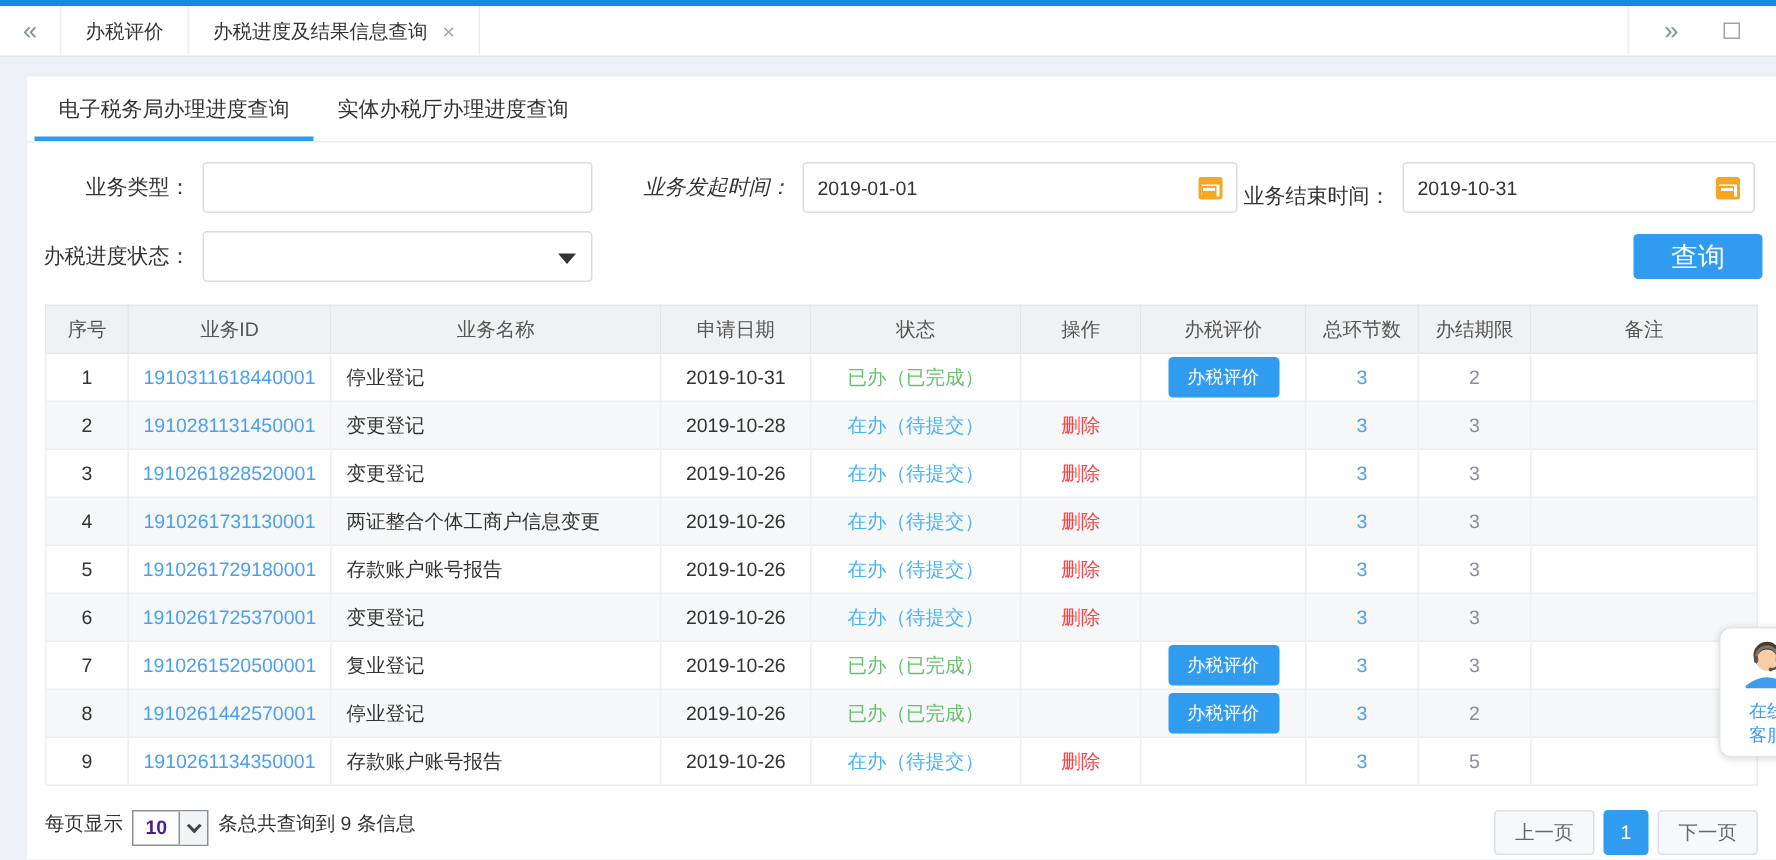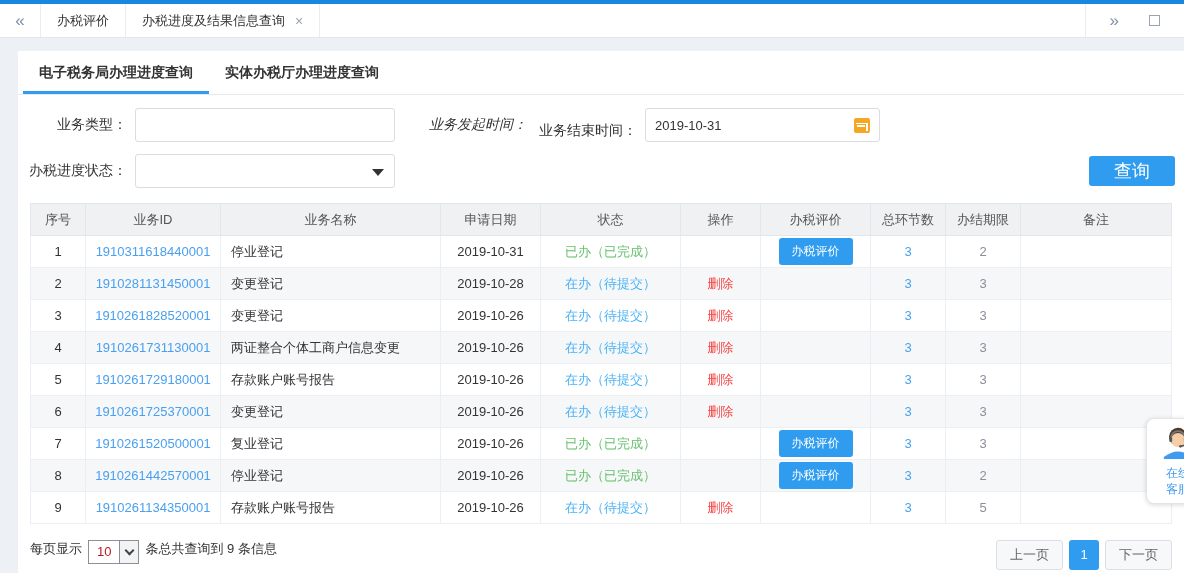--- a/index.html
+++ b/index.html
@@ -19,21 +19,21 @@
   .tabbar-right { margin-left:auto; display:flex; align-items:center; gap:30px;
     padding:0 24px; border-left:1px solid #ebedf1; color:#7f8fa4; }
   .maxbox { width:11px; height:11px; border:1px solid #9aa5b1; display:inline-block; }
 
   
   .workspace { height:535px; background:#edf0f4; padding:13px 0 0 18px; }
   .panel { background:#fff; height:522px; overflow:hidden; }
 
   .subtabs { display:flex; border-bottom:1px solid #e6e9ed; padding:0 5px; height:44px; }
   .subtab { padding:0 16px; line-height:42px; font-size:14px; color:#333; cursor:pointer;
-    border-bottom:3px solid transparent;font-weight:bold; }
+    border-bottom:3px solid transparent; }
   .subtab.active { border-bottom-color:#2f9cf0; }
 
   
   .frow { display:flex; align-items:center; height:36px; margin-top:12px; }
   .flabel { text-align:right; font-size:14px; color:#333; padding-right:8px; white-space:nowrap; }
   .w117 { width:117px; } .w140 { width:140px;font-style:italic; } .w110 { width:110px;margin-top:12px; }
   .finput { height:34px; border:1px solid #d9dce1; border-radius:3px; background:#fff;
     display:flex; align-items:center; padding:0 9px; font-size:13px; color:#333; }
   .f1 { width:260px; } .f2 { width:290px; } .f3 { width:235px; }
   .dateval { flex:1; }
@@ -64,21 +64,21 @@
   .dellink { color:#f64545; cursor:pointer; }
   .steps { color:#4aa0f0; cursor:pointer; }
   .deadline { color:#8a8f99; }
   .evalbtn { background:#2f9cf0; color:#fff; border:none; border-radius:3px;
     padding:5px 13px; font-size:12px; cursor:pointer; font-family:inherit; }
 
   
   .tfooter { display:flex; align-items:flex-start; margin:16px 12px 0 12px; font-size:13px; color:#333; }
   .pagesel { display:inline-flex; align-items:stretch; border:1px solid #8b9097; margin:0 6px;
     height:24px; background:#fff; cursor:pointer; }
-  .pagesel .val { padding:0 8px; line-height:22px; font-size:13px; color:#b91c1c; }
+  .pagesel .val { padding:0 8px; line-height:22px; font-size:13px; color:#4c1d95;font-weight:bold; }
   .pagesel .arrow { width:19px; border-left:1px solid #8b9097; background:#f2f3f4;
     display:flex; align-items:center; justify-content:center; }
   .chev { width:7px; height:7px; border-right:2px solid #444; border-bottom:2px solid #444;
     transform:rotate(45deg); margin-top:-4px; }
   .totaltext { }
   .pager { margin-left:auto; display:flex; gap:6px; }
   .pgbtn { height:30px; line-height:28px; padding:0 13px; background:#f7f8fa;
     border:1px solid #dcdfe3; border-radius:3px; color:#666; font-size:13px; cursor:pointer; }
   .pgnum { width:30px; height:30px; line-height:30px; text-align:center; background:#2f9cf0;
     color:#fff; border-radius:3px; font-size:13px; cursor:pointer; }
@@ -116,20 +116,24 @@
         <div class="subtab active">电子税务局办理进度查询</div>
         <div class="subtab">实体办税厅办理进度查询</div>
       </div>
 
       <div class="frow">
         <span class="flabel w117">业务类型：</span>
         <div class="finput f1">
           <span></span>
         </div>
         <span class="flabel w140">业务发起时间：</span>
+        <div class="finput f2">
+          <span class="dateval">2019-01-01</span>
+          <span class="calicon"></span>
+        </div>
         <span class="flabel w110">业务结束时间：</span>
         <div class="finput f3">
           <span class="dateval">2019-10-31</span>
           <span class="calicon"></span>
         </div>
       </div>
 
       <div class="frow" style="margin-top:10px;">
         <span class="flabel w117">办税进度状态：</span>
         <div class="finput f1 selectbox">

